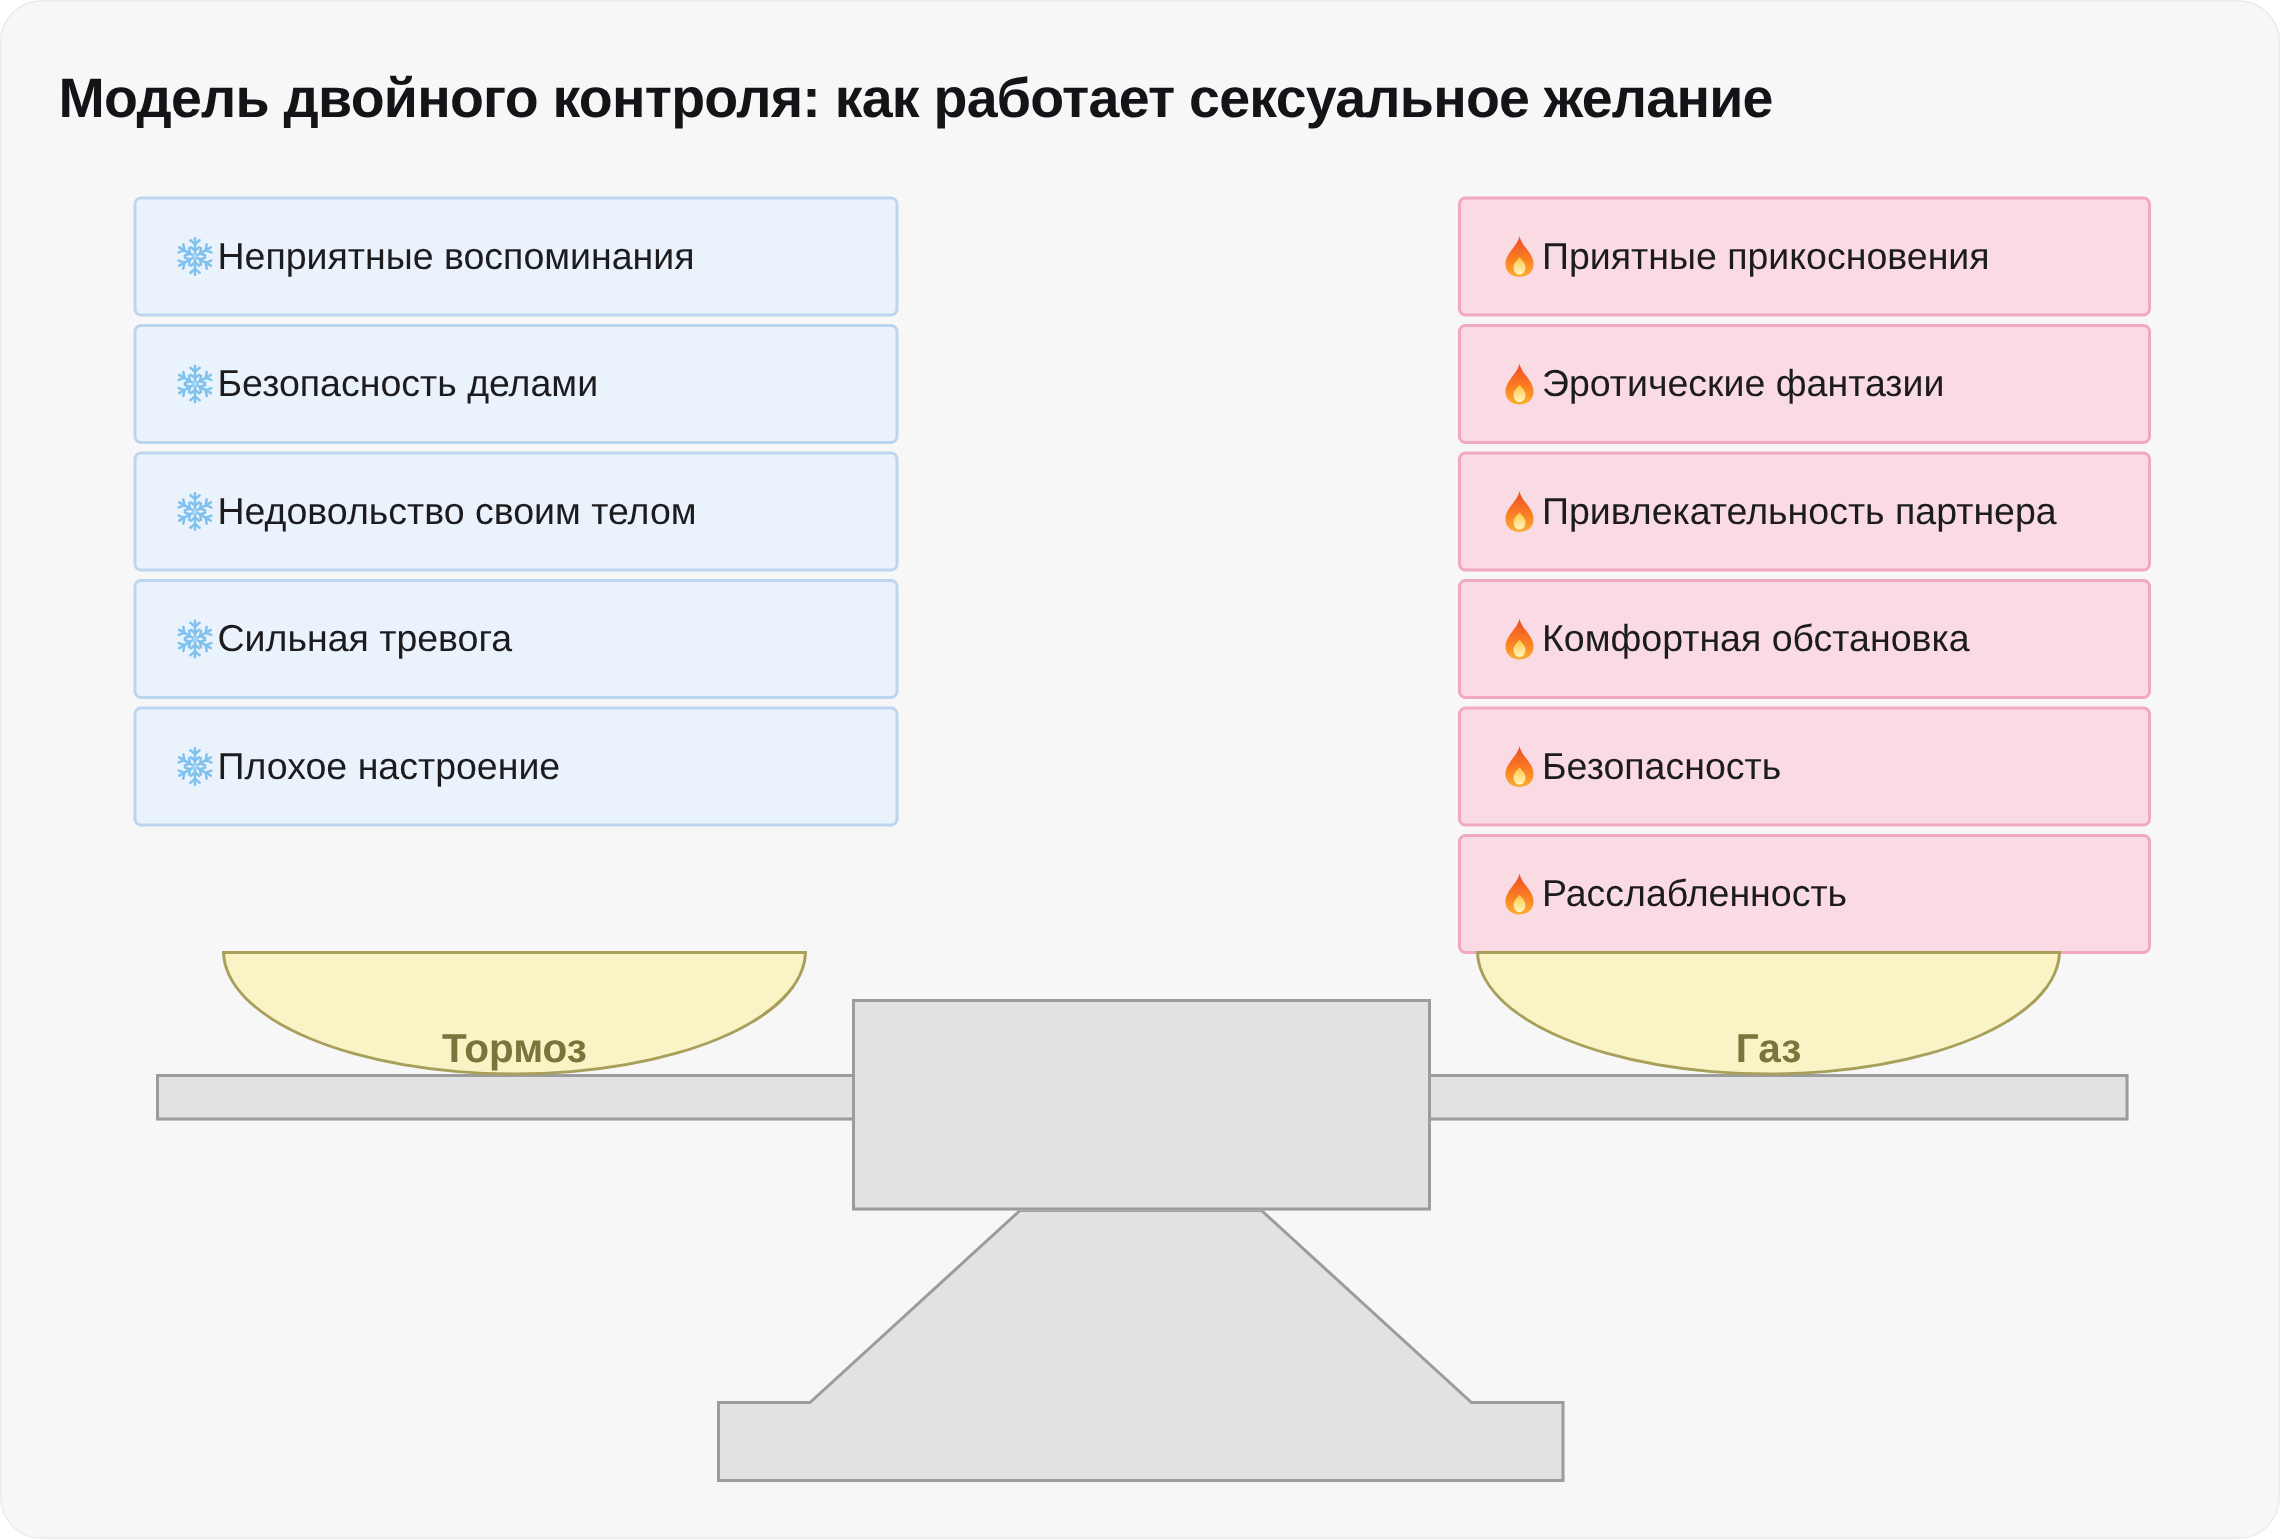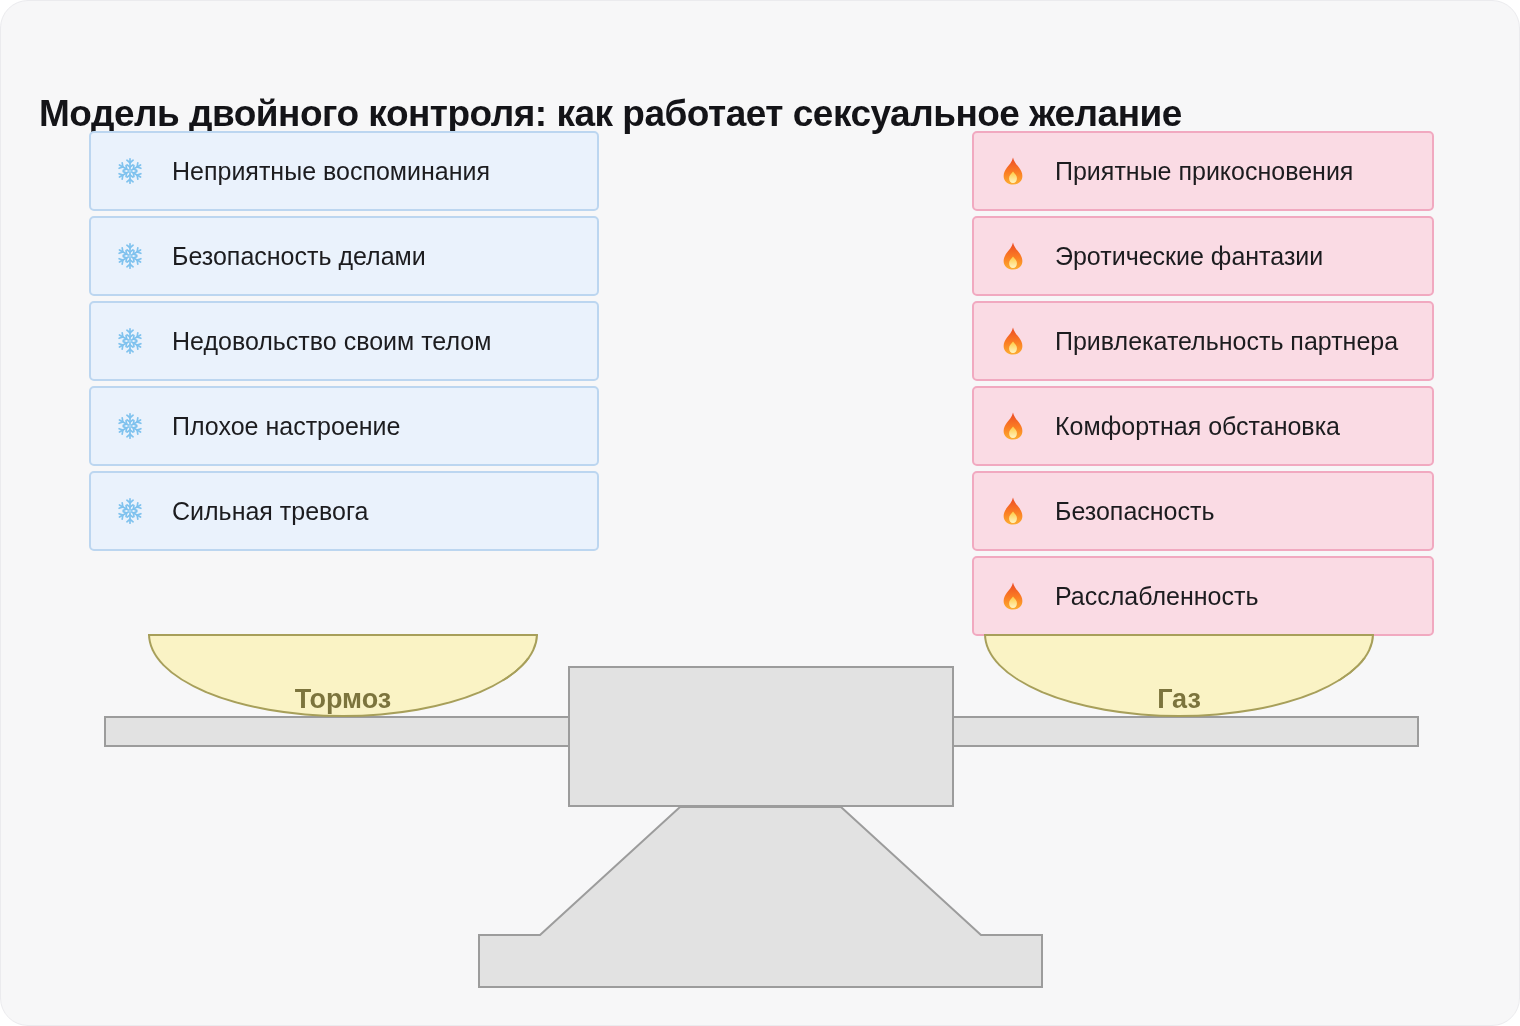--- a/index.html
+++ b/index.html
@@ -17,31 +17,30 @@
 
   .title {
     position: absolute;
     left: 38px;
     top: 44px;
     font-size: 37px;
     font-weight: 700;
     letter-spacing: -0.5px;
     color: var(--title-color, #141418);
     white-space: nowrap;
-    margin-top: 48px;
   }
 
   .column { position: absolute; top: 130px; width: 510px; }
   .column.brake { left: 88px; }
   .column.gas   { left: 923px; padding-left: 48px; }
 
   .item {
     display: flex;
     align-items: center;
-    gap: 27px;
+    gap: 0;
     height: 80px;
     margin-bottom: 5px;
     padding: 0 20px 0 24px;
     border-radius: 5px;
     font-size: 25px;
     color: var(--text-color, #1c1c1f);
   }
   .brake .item {
     background: var(--brake-fill, #eaf2fc);
     border: 2px solid var(--brake-border, #bcd6f0);
@@ -166,27 +165,27 @@
     <div class="item">
       <svg class="icon" width="30" height="30" viewBox="0 0 32 32">
           <use href="#icon-snowflake-def"></use>
         </svg>
       <span>Недовольство своим телом</span>
     </div>
     <div class="item">
       <svg class="icon" width="30" height="30" viewBox="0 0 32 32">
           <use href="#icon-snowflake-def"></use>
         </svg>
+      <span>Сильная тревога</span>
+    </div>
+    <div class="item">
+      <svg class="icon" width="30" height="30" viewBox="0 0 32 32">
+          <use href="#icon-snowflake-def"></use>
+        </svg>
       <span>Плохое настроение</span>
-    </div>
-    <div class="item">
-      <svg class="icon" width="30" height="30" viewBox="0 0 32 32">
-          <use href="#icon-snowflake-def"></use>
-        </svg>
-      <span>Сильная тревога</span>
     </div>
   </div>
 
   <div class="column gas">
     <div class="item">
       <svg class="icon" width="30" height="30" viewBox="0 0 32 32">
           <use href="#icon-fire-def"></use>
         </svg>
       <span>Приятные прикосновения</span>
     </div>

